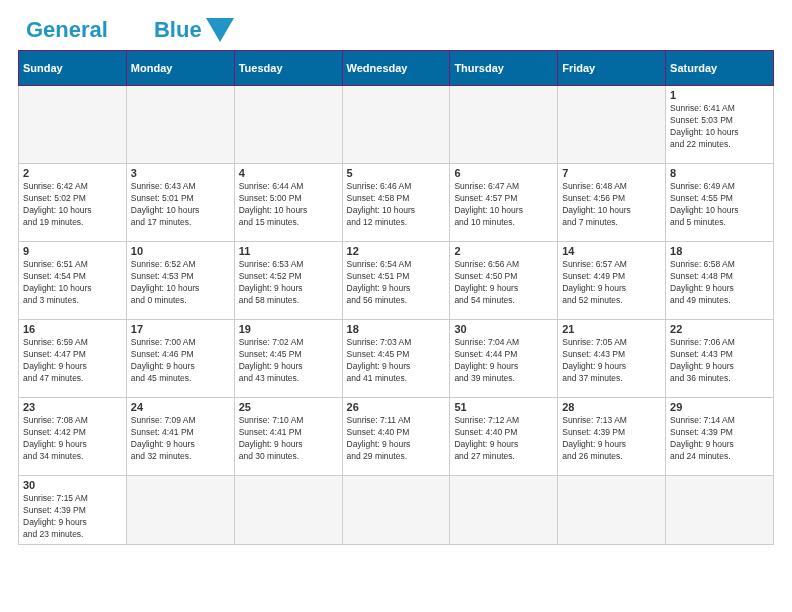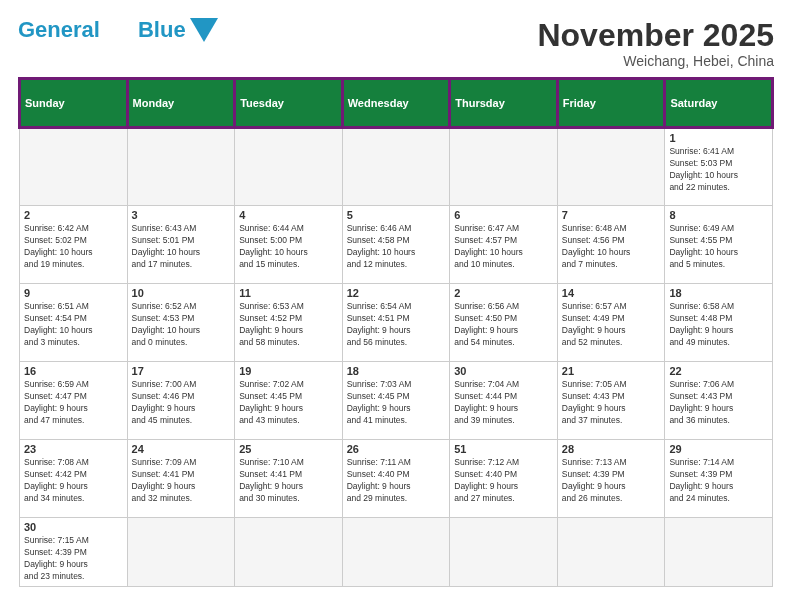--- a/index.html
+++ b/index.html
@@ -29,47 +29,48 @@
       align-items: flex-start;
     }
     .logo-text {
       font-size: 22px;
       font-weight: bold;
       color: #333;
       line-height: 1;
     }
     .logo-text span {
       color: #2196c4;
+      margin-left: 8px;
     }
     .title-block {
       text-align: right;
     }
     .month-year {
       font-size: 32px;
       font-weight: bold;
       color: #333;
       line-height: 1.1;
     }
     .location {
       font-size: 14px;
       color: #555;
     }
     table {
       width: 100%;
       border-collapse: collapse;
       table-layout: fixed;
     }
     thead th {
-      background-color: #15803d;
+      background-color: #0369a1;
       color: #fff;
       font-size: 11px;
       font-weight: bold;
-      padding: 17px 4px;
+      padding: 11px 4px;
       text-align: left;
-      border: 3px solid #701a75;
+      border: 1px solid #701a75;
     }
     tbody td {
       vertical-align: top;
       border: 1px solid #ccc;
       padding: 3px 4px;
       font-size: 9px;
       color: #333;
       height: 78px;
       width: calc(100% / 7);
       background: #fff;
@@ -101,24 +102,20 @@
     <div class="logo">
       <div style="display:flex; align-items:center;">
         <span class="logo-text">
           <span>General</span><span style="color:#2196c4;padding-left:38px;">Blue</span>
         </span>
         <svg width="28" height="24" viewBox="0 0 28 24" style="margin-left:4px;">
           <polygon points="0,0 28,0 14,24" fill="#2196c4"></polygon>
         </svg>
       </div>
     </div>
-    <div class="title-block">
-      <div class="month-year">November 2025</div>
-      <div class="location">Weichang, Hebei, China</div>
-    </div>
   </div>
 
   <table>
     <thead>
       <tr>
       <th>Sunday</th>
           <th>Monday</th>
           <th>Tuesday</th>
           <th>Wednesday</th>
           <th>Thursday</th>

